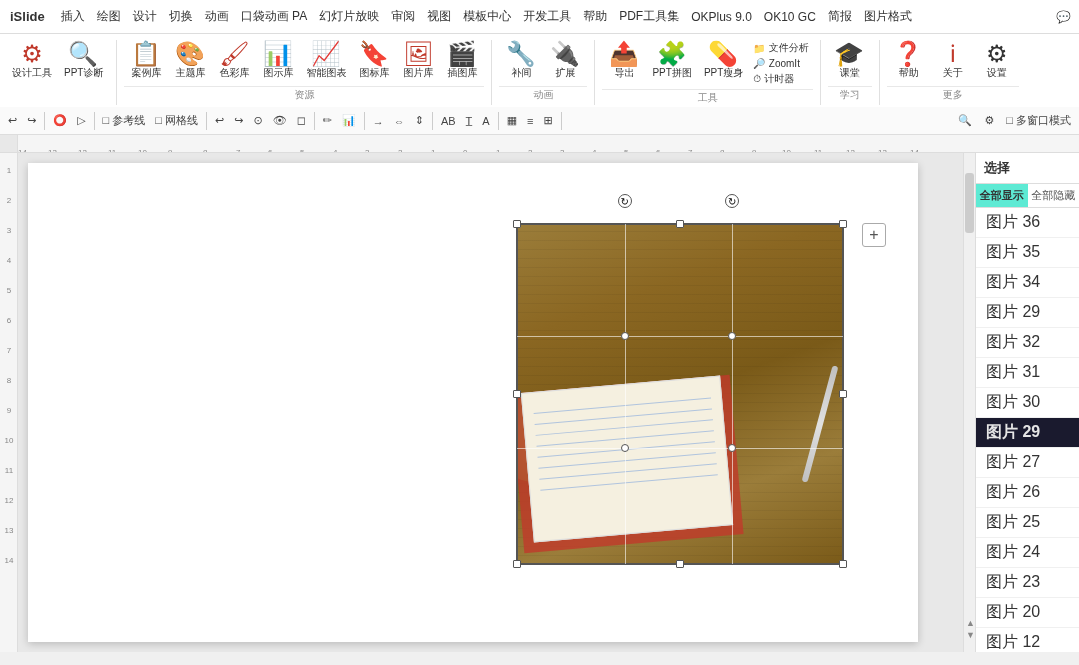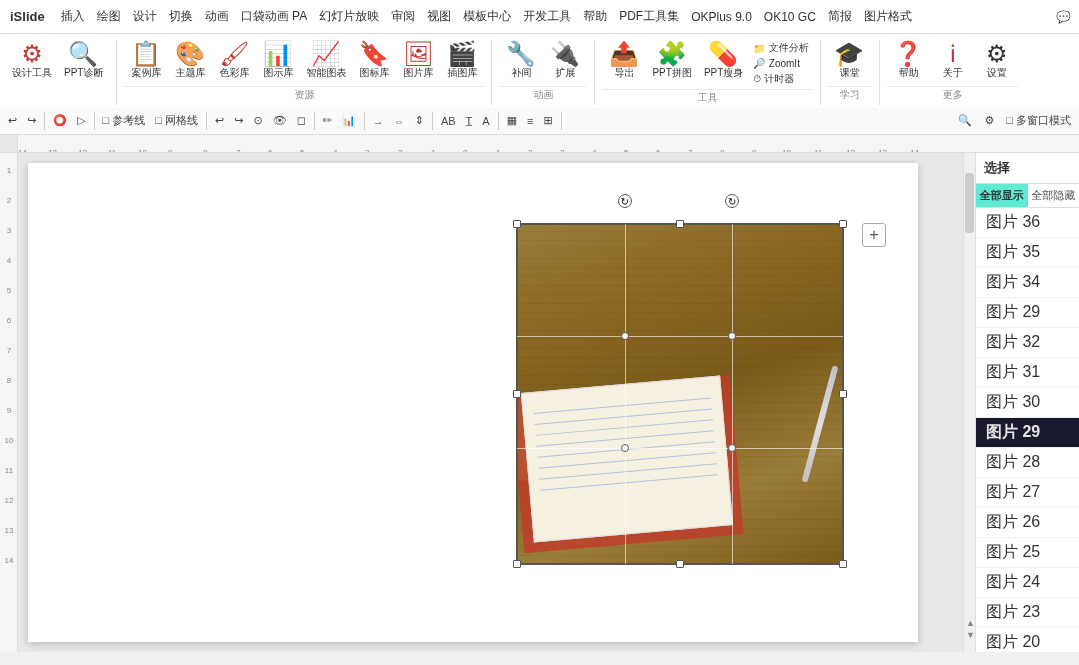--- a/index.html
+++ b/index.html
@@ -530,21 +530,20 @@
       <div id="panel-list">
 
       <div class="panel-item">图片 36</div>
           <div class="panel-item">图片 35</div>
           <div class="panel-item">图片 34</div>
           <div class="panel-item">图片 29</div>
           <div class="panel-item">图片 32</div>
           <div class="panel-item">图片 31</div>
           <div class="panel-item">图片 30</div>
           <div class="panel-item active">图片 29</div>
-          <div class="panel-item">图片 28</div>
           <div class="panel-item">图片 27</div>
           <div class="panel-item">图片 26</div>
           <div class="panel-item">图片 25</div>
           <div class="panel-item">图片 24</div>
           <div class="panel-item">图片 23</div>
           <div class="panel-item">图片 20</div>
           <div class="panel-item">图片 12</div>
           <div class="panel-item">图片 11</div>
         </div>
     </div>

